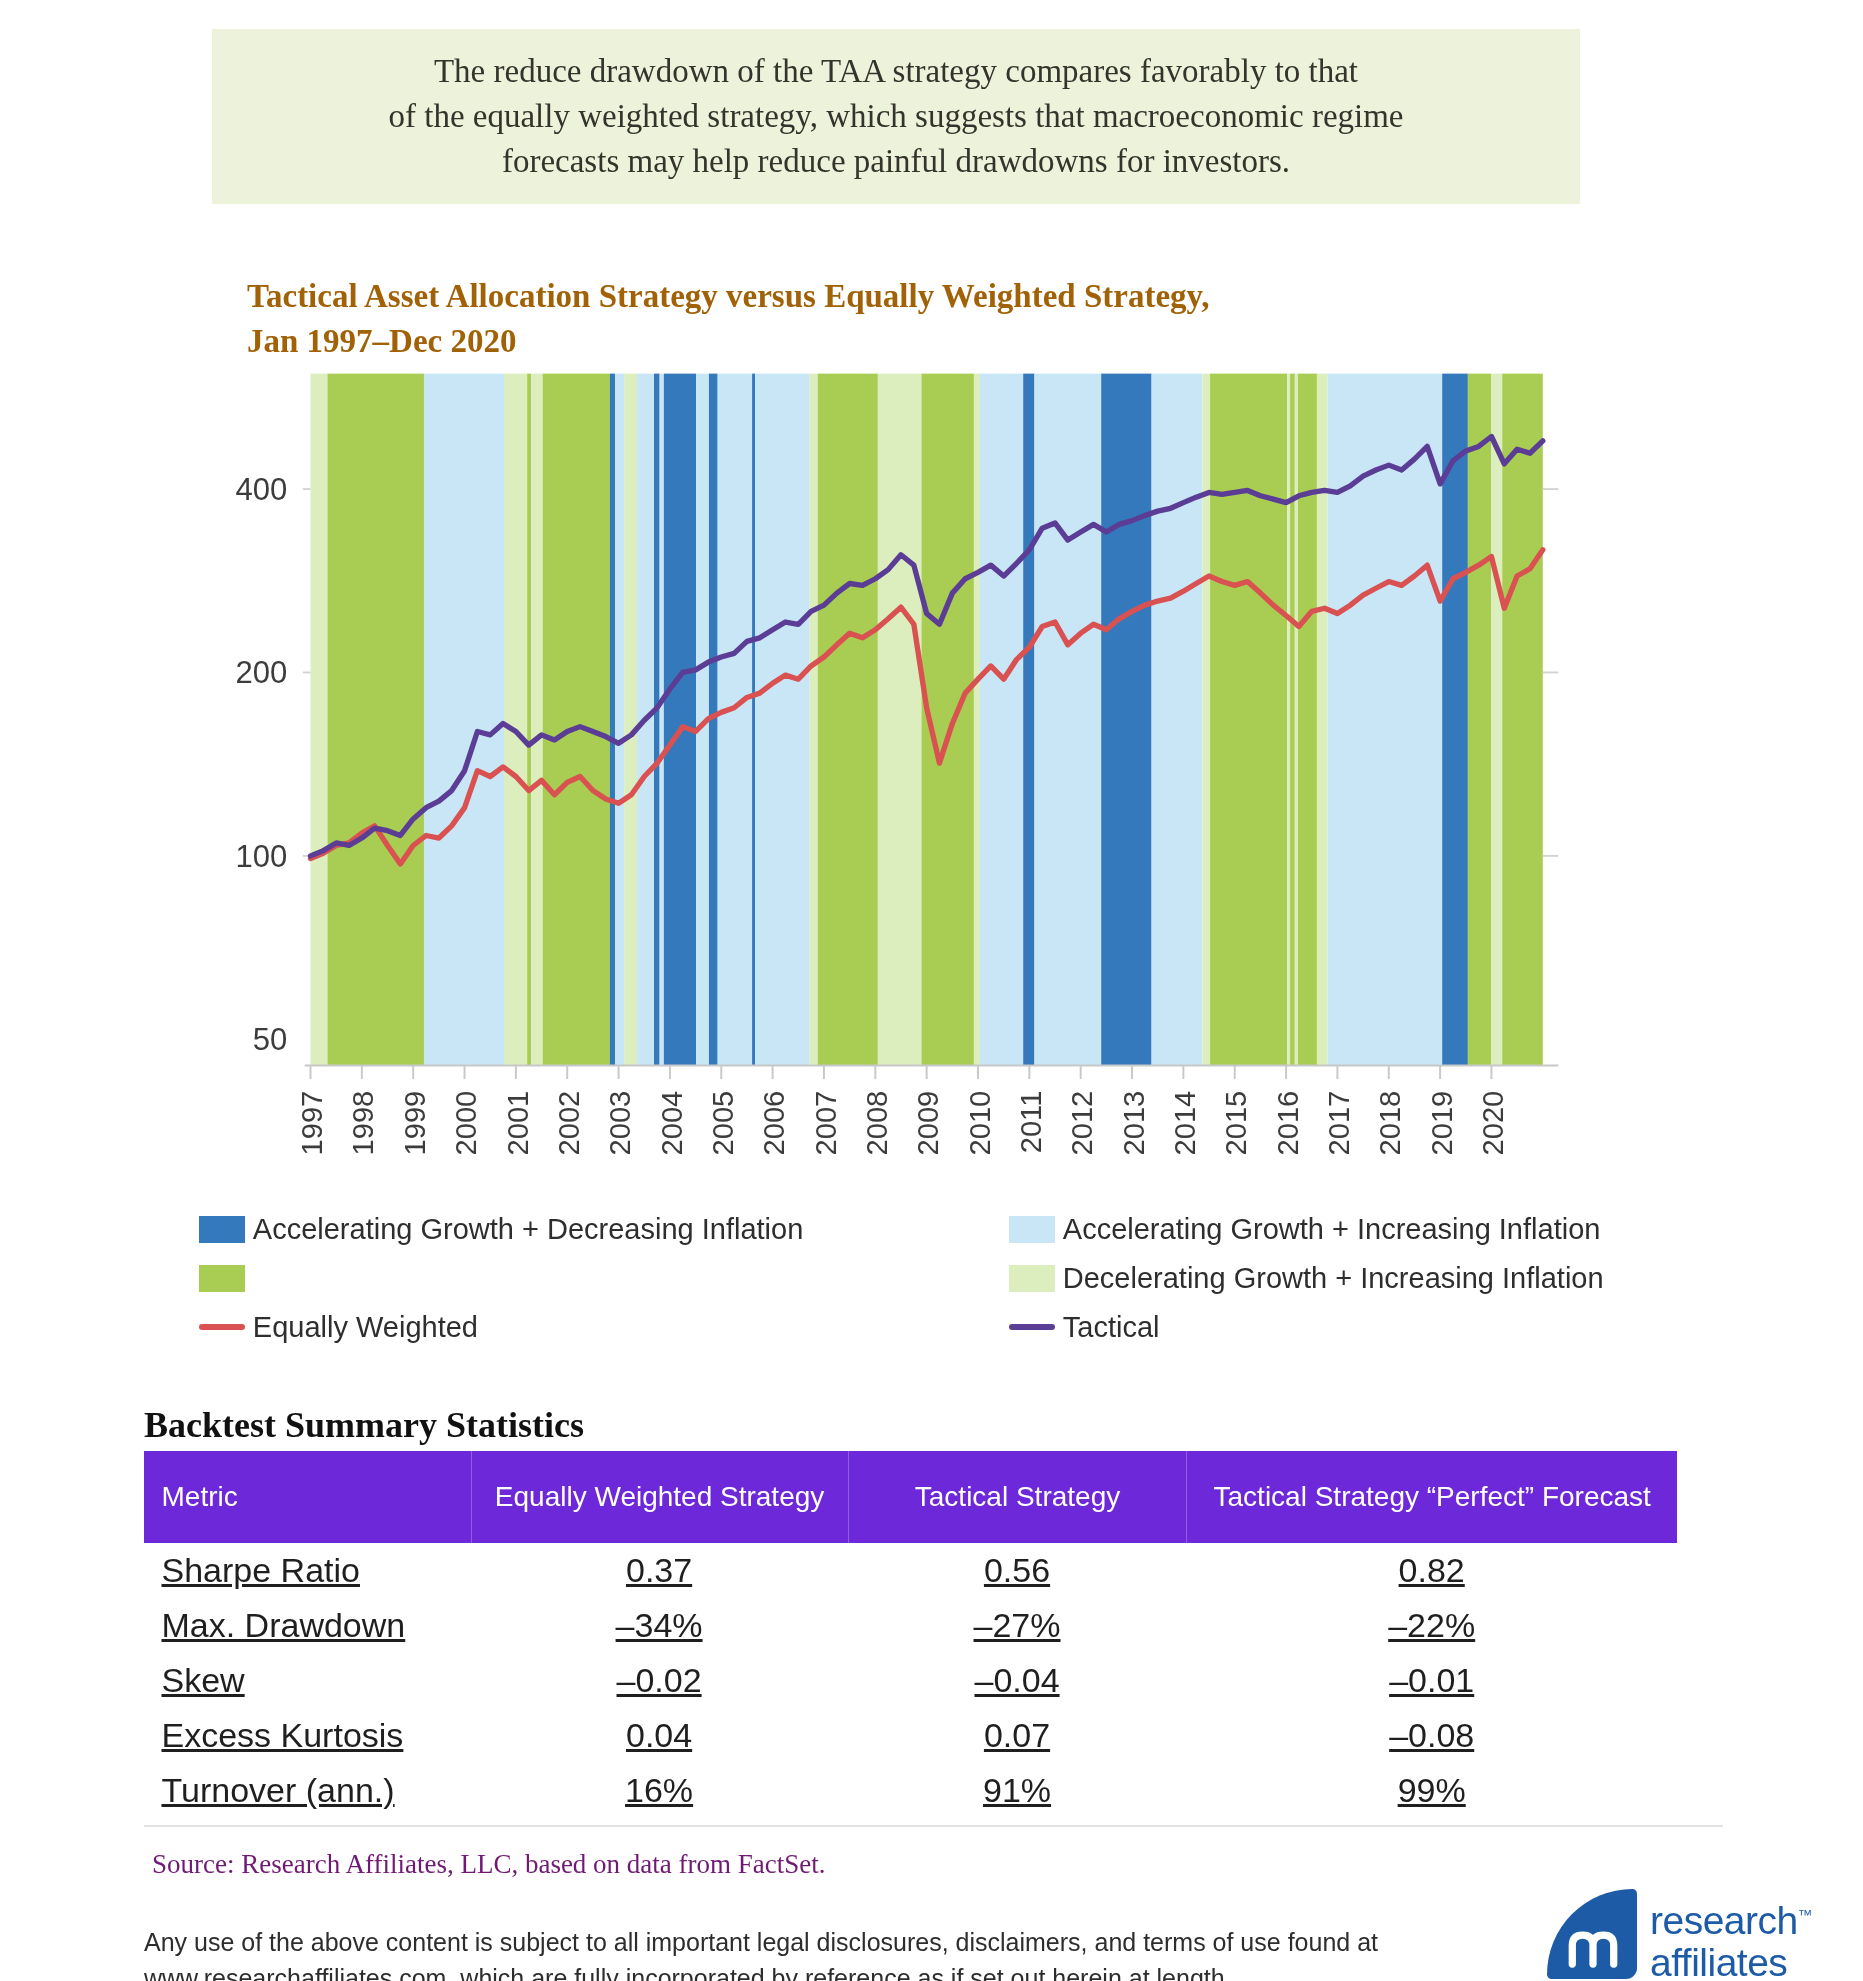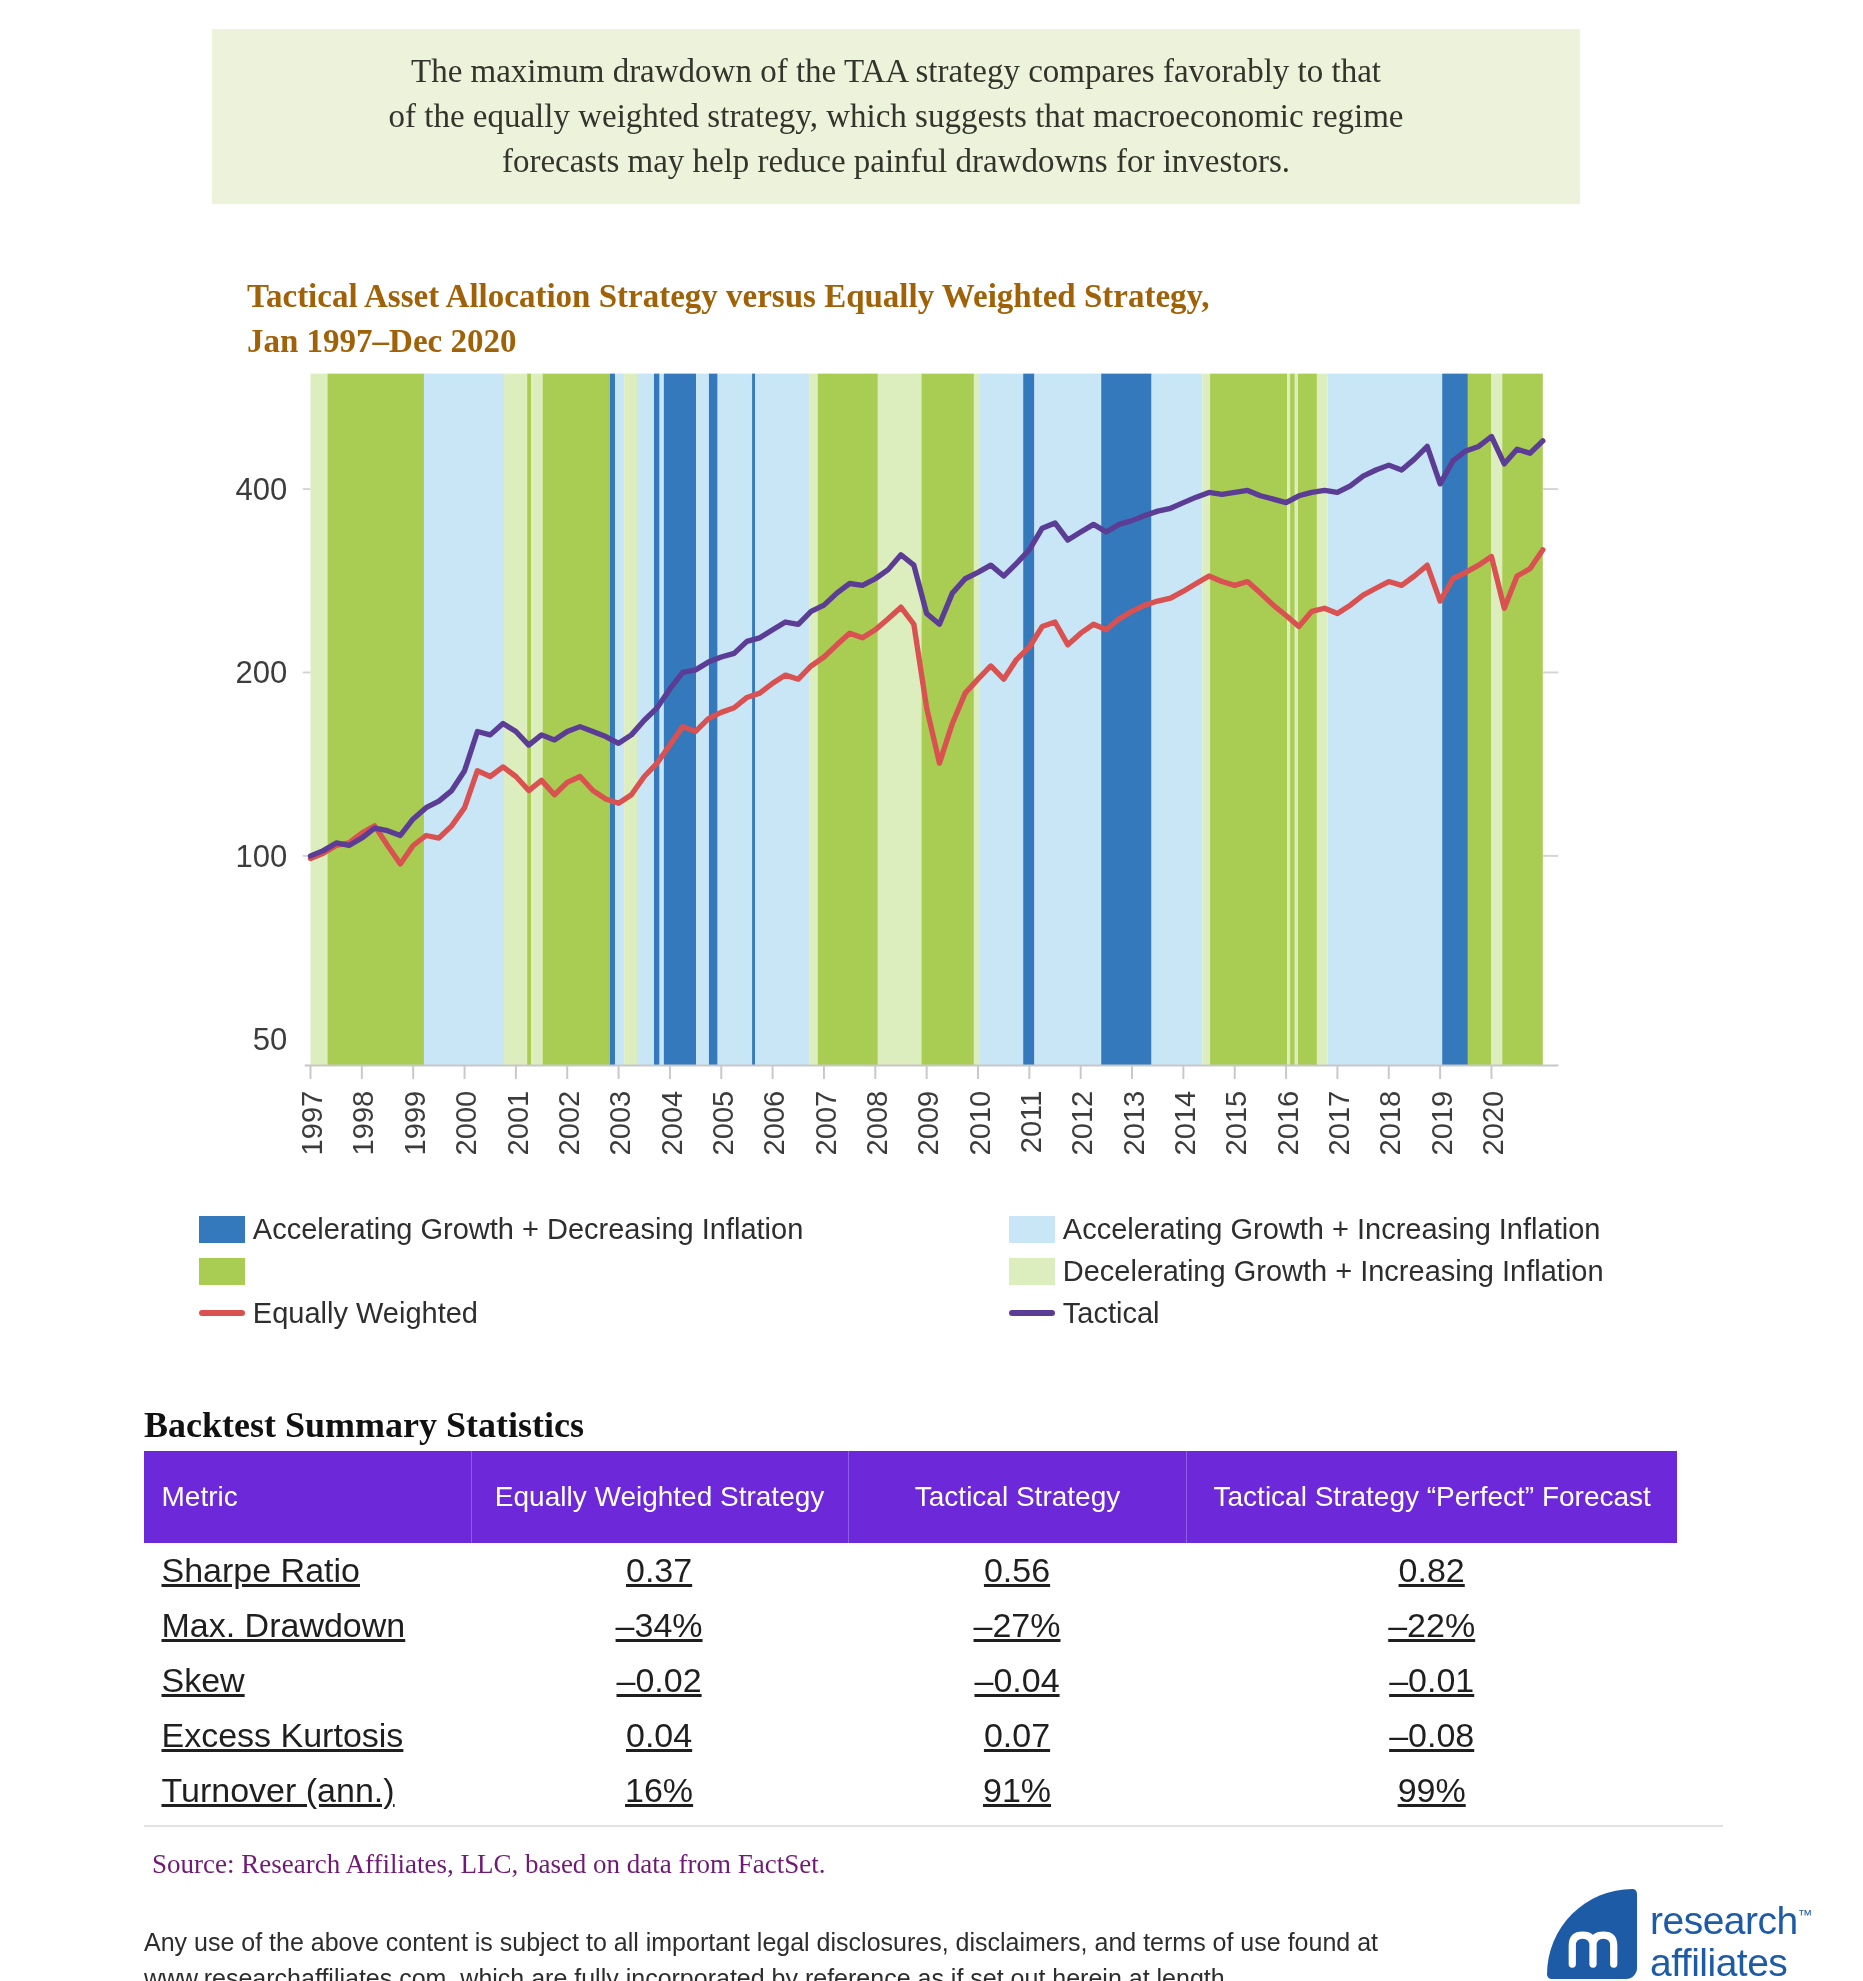--- a/index.html
+++ b/index.html
@@ -10,21 +10,21 @@
   
   .callout{left:212px;top:29px;width:1368px;height:175px;background:#edf2da;
            display:flex;flex-direction:column;justify-content:center;text-align:center;}
   .callout div{font-family:"Liberation Serif",serif;font-size:33px;line-height:45px;color:#34342c;}
 
   
   .chart-title{left:247px;top:274px;font-family:"Liberation Serif",serif;font-weight:bold;
                font-size:33px;line-height:45px;color:#a16207;}
 
   
-  .legend{left:199px;top:1208px;width:1553px;display:grid;grid-template-columns:810px 1fr;row-gap:0;}
+  .legend{left:199px;top:1208px;width:1553px;display:grid;grid-template-columns:810px 1fr;row-gap:7px;}
   .lg-item{display:flex;align-items:center;height:42px;}
   .sw{width:46px;height:27px;margin-right:7.8px;flex:0 0 auto;}
   .sw-line{width:46px;height:6.8px;border-radius:3.9px;margin-right:7.8px;flex:0 0 auto;}
   .lg-label{font-size:29px;color:#2e2e2e;}
 
   
   .tbl-title{left:144px;top:1404px;font-family:"Liberation Serif",serif;font-weight:bold;
              font-size:36px;color:#111;}
   .tbl{left:144px;top:1451px;width:1533px;}
   .thead{display:grid;grid-template-columns:21.3% 24.6% 22.1% 32%;background:#6d28d9;height:92px;}
@@ -47,21 +47,21 @@
   .logo-text{left:1650px;top:1894px;font-size:39px;line-height:42px;color:#1e5ba7;letter-spacing:-0.5px;}
   .logo-text sup{font-size:14.6px;}
 
   svg text.ax{font-family:"Liberation Sans",sans-serif;font-size:30px;fill:#3c3c3c;}
   svg text.ay{font-family:"Liberation Sans",sans-serif;font-size:32px;fill:#3c3c3c;}
 </style>
 </head>
 <body>
 
 <div class="abs callout">
-  <div>The maximum drawdown of the TAA strategy compares favorably to that</div>
+  <div>The reduce drawdown of the TAA strategy compares favorably to that</div>
   <div>of the equally weighted strategy, which suggests that macroeconomic regime</div>
   <div>forecasts may help reduce painful drawdowns for investors.</div>
 </div>
 
 <div class="abs chart-title">
   <div>Tactical Asset Allocation Strategy versus Equally Weighted Strategy,</div>
   <div>Jan 1997–Dec 2020</div>
 </div>
 
 <svg id="chart-svg" class="abs" style="left:0;top:0" width="1863" height="1213" viewBox="0 0 1920 1250">

